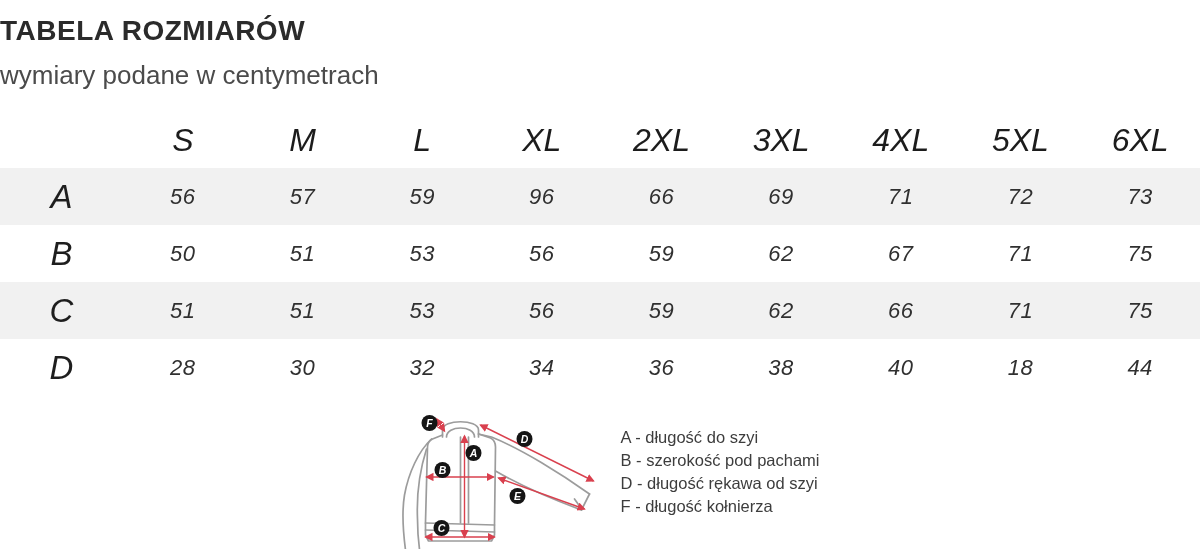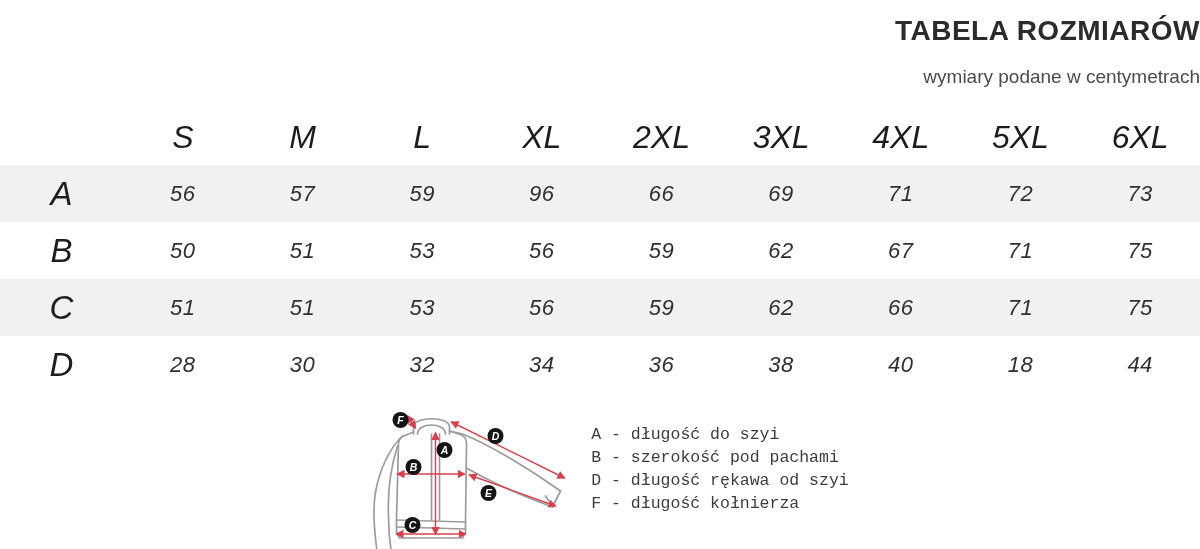--- a/index.html
+++ b/index.html
@@ -7,39 +7,39 @@
     --stripe:#f1f1f1;
     --title_text:#2b2b2b;
     --body_text:#303030;
     --outline:#9c9c9c;
   }
   *{box-sizing:border-box;margin:0;padding:0;}
   html,body{width:1200px;height:549px;overflow:hidden;background:#ffffff;
     font-family:"Liberation Sans", sans-serif;}
   .page{width:1200px;height:549px;position:relative;}
 
-  .header{ text-align:right; padding-top:15px; }
+  .header{ text-align:left; padding-top:15px; }
   .title{ font-size:28px; font-weight:700; letter-spacing:0.5px; color:var(--title_text); }
-  .subtitle{ font-size:19px; font-weight:400; color:#4b4b4b; margin-top:19px; }
+  .subtitle{ font-size:26px; font-weight:400; color:#4b4b4b; margin-top:13px; }
 
   table.size-table{ width:1200px; border-collapse:collapse; table-layout:fixed; margin-top:21px; }
   table.size-table col.label-col{ width:123px; }
   table.size-table th, table.size-table td{
     text-align:center; vertical-align:middle; font-style:italic; font-weight:400;
   }
   thead tr{ height:56px; }
   thead th{ font-size:32px; color:#1c1c1c; }
   tbody tr{ height:57px; }
   tbody tr:nth-child(odd){ background:var(--stripe); }
   tbody th{ font-size:33px; color:#1e1e1e; font-weight:400; }
   tbody td{ font-size:22px; color:var(--body_text); letter-spacing:0.5px; }
 
   .bottom{ display:flex; justify-content:center; align-items:flex-start; margin-top:15px; gap:12px; }
   .diagram{ width:228px; height:158px; flex:0 0 auto; }
-  .legend{ list-style:none; padding-top:15px;font-family:Liberation Mono, monospace; }
+  .legend{ list-style:none; padding-top:15px; }
   .legend li{ font-size:16.5px; line-height:23px; color:#3d3d3d; white-space:nowrap; }
 
   .jacket-line{ stroke:var(--outline); stroke-width:1.7; fill:none; stroke-linecap:round; stroke-linejoin:round; }
   .measure-line{ stroke:var(--accent); stroke-width:1.4; fill:none; }
   .badge{ fill:#151515; }
   .badge-letter{ fill:#ffffff; font-size:10.5px; font-style:italic; font-weight:700;
     text-anchor:middle; font-family:"Liberation Sans", sans-serif; }
 </style>
 </head>
 <body>

